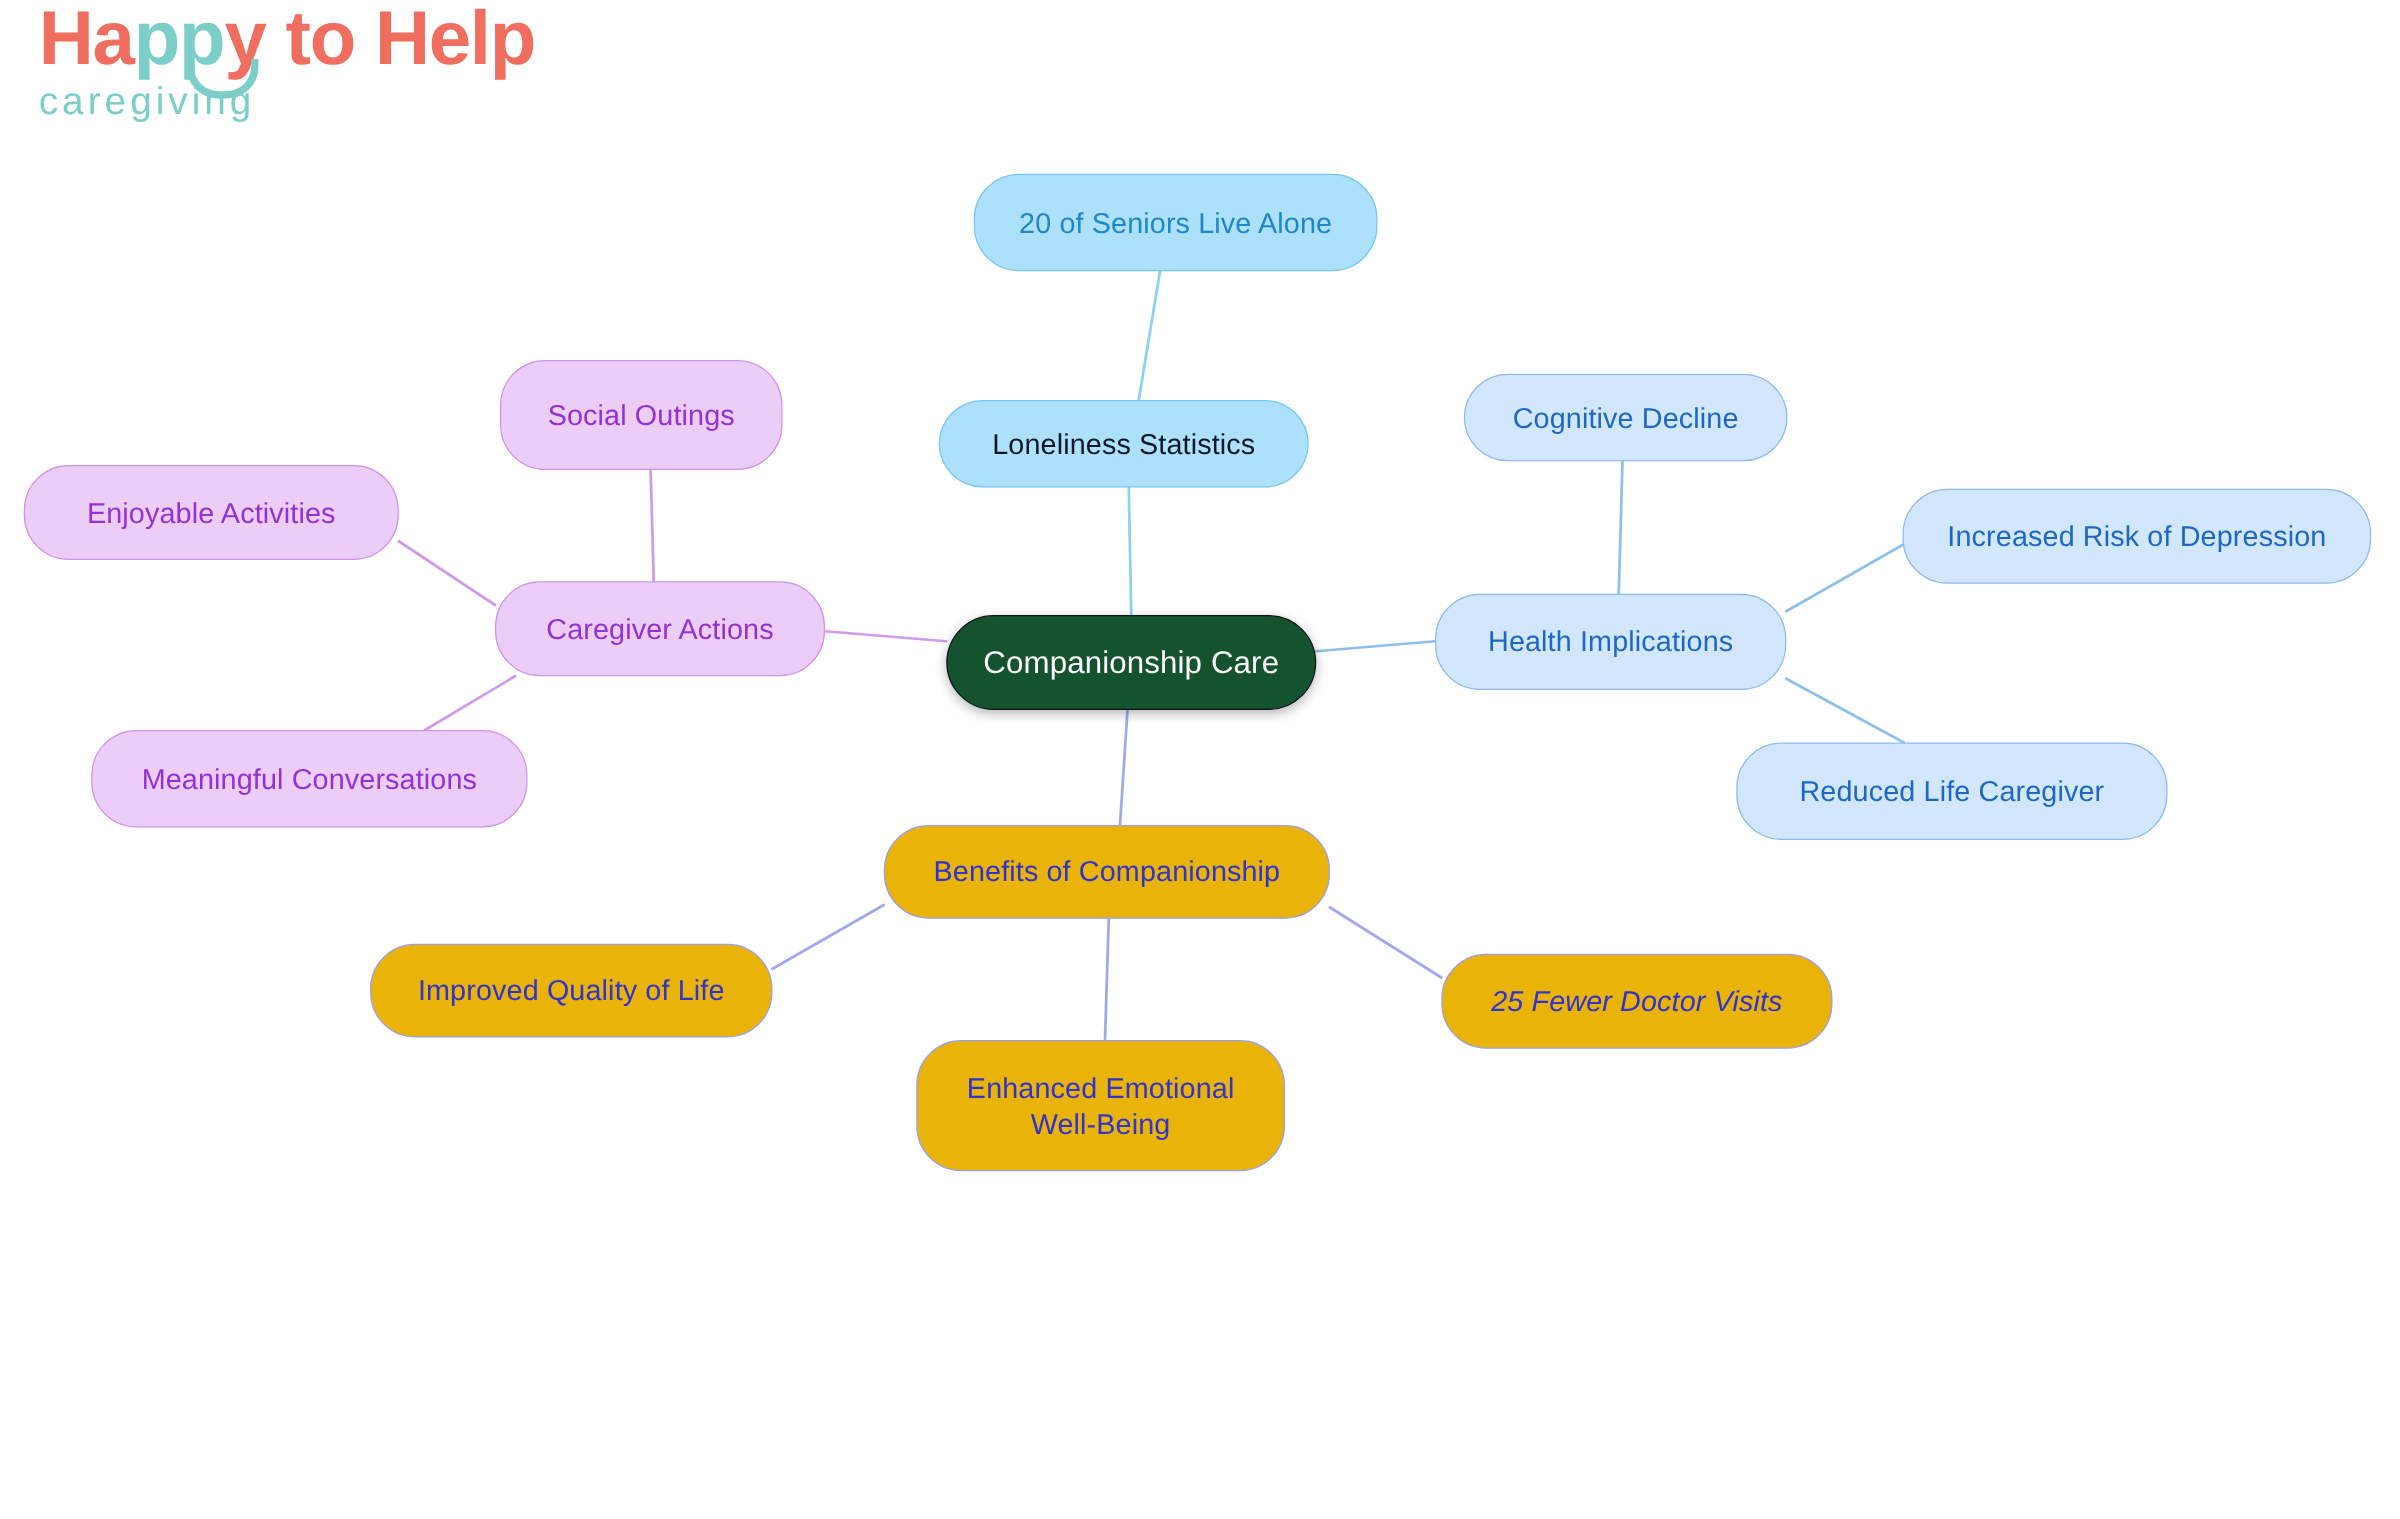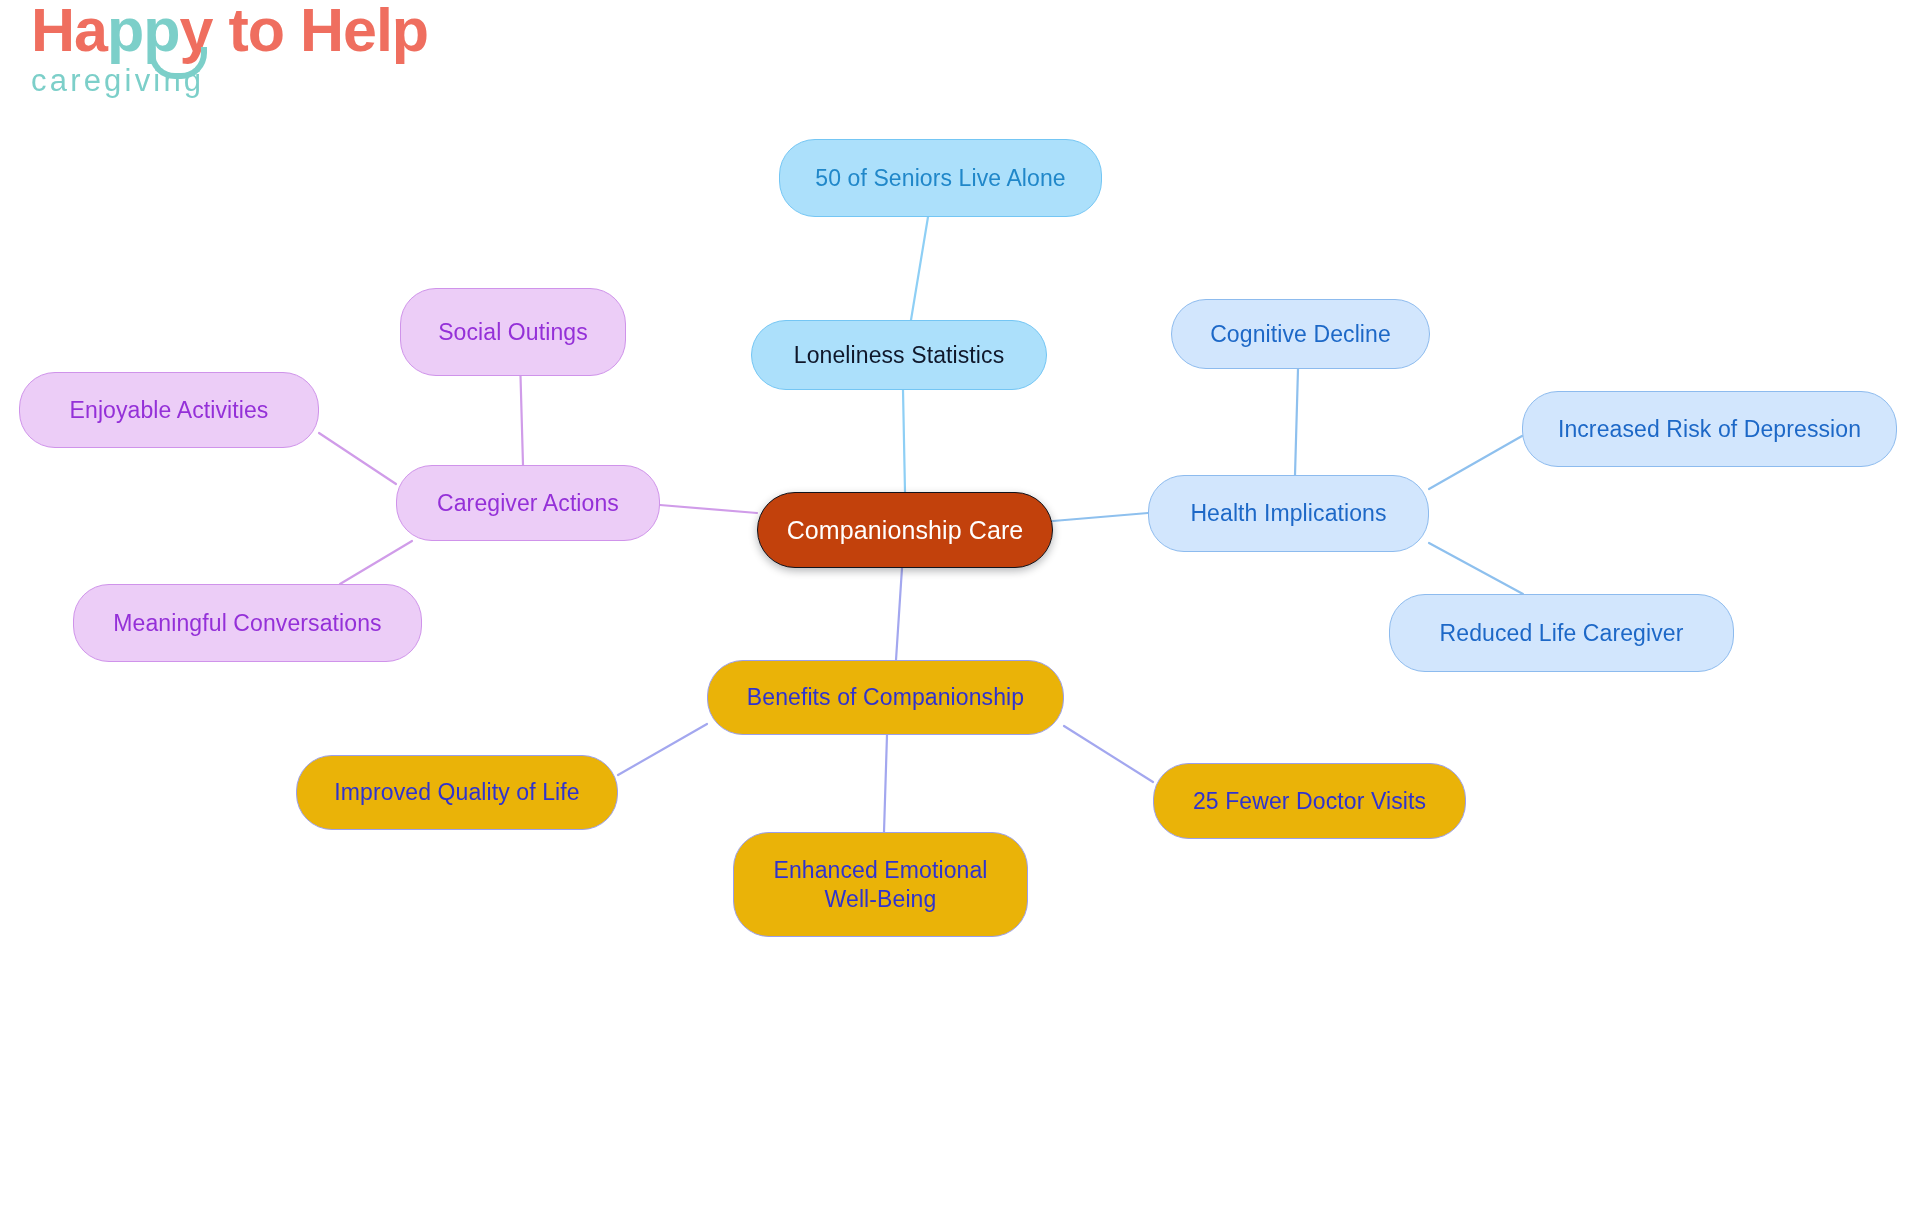--- a/index.html
+++ b/index.html
@@ -36,21 +36,21 @@
     border-radius: 36px;
     border: 1.6px solid transparent;
     line-height: 1.22;
     white-space: pre-line;
     letter-spacing: 0.1px;
     z-index: 3;
   }
 
   
   .node.root {
-    background: #c2410c;
+    background: #14532d;
     border-color: #10131c;
     color: #ffffff;
     font-size: 25px;
     border-radius: 40px;
     box-shadow: 0 3px 9px rgba(10,12,20,0.30);
   }
 
   
   .node.sky {           
     background: #ace0fb;
@@ -139,30 +139,30 @@
       <path d="M 1064 726 L 1153 782" stroke="#a3a7ef" stroke-width="2.2" fill="none" stroke-linecap="round"></path>
       <path d="M 757 513 L 660 505" stroke="#d09ce9" stroke-width="2.2" fill="none" stroke-linecap="round"></path>
       <path d="M 523 465 L 520 358" stroke="#d09ce9" stroke-width="2.2" fill="none" stroke-linecap="round"></path>
       <path d="M 396 484 L 319 433" stroke="#d09ce9" stroke-width="2.2" fill="none" stroke-linecap="round"></path>
       <path d="M 412 541 L 340 584" stroke="#d09ce9" stroke-width="2.2" fill="none" stroke-linecap="round"></path>
     </svg>
 
   <div id="nodes">
       <div class="node root" style="left: 757px; top: 492px; width: 296px; height: 76px;"><span>Companionship Care</span></div>
       <div class="node sky" style="left: 751px; top: 320px; width: 296px; height: 70px;"><span>Loneliness Statistics</span></div>
-      <div class="node sky-leaf" style="left: 779px; top: 139px; width: 323px; height: 78px;"><span>50 of Seniors Live Alone</span></div>
+      <div class="node sky-leaf" style="left: 779px; top: 139px; width: 323px; height: 78px;"><span>20 of Seniors Live Alone</span></div>
       <div class="node blue" style="left: 1148px; top: 475px; width: 281px; height: 77px;"><span>Health Implications</span></div>
       <div class="node blue" style="left: 1171px; top: 299px; width: 259px; height: 70px;"><span>Cognitive Decline</span></div>
       <div class="node blue" style="left: 1522px; top: 391px; width: 375px; height: 76px;"><span>Increased Risk of Depression</span></div>
       <div class="node blue" style="left: 1389px; top: 594px; width: 345px; height: 78px;"><span>Reduced Life Caregiver</span></div>
       <div class="node indigo" style="left: 707px; top: 660px; width: 357px; height: 75px;"><span>Benefits of Companionship</span></div>
       <div class="node indigo" style="left: 296px; top: 755px; width: 322px; height: 75px;"><span>Improved Quality of Life</span></div>
       <div class="node indigo" style="left: 733px; top: 832px; width: 295px; height: 105px;"><span>Enhanced Emotional
 Well-Being</span></div>
-      <div class="node indigo" style="left: 1153px; top: 763px; width: 313px; height: 76px;"><span>25 Fewer Doctor Visits</span></div>
+      <div class="node indigo" style="left: 1153px; top: 763px; width: 313px; height: 76px; font-style: italic;"><span>25 Fewer Doctor Visits</span></div>
       <div class="node violet" style="left: 396px; top: 465px; width: 264px; height: 76px;"><span>Caregiver Actions</span></div>
       <div class="node violet" style="left: 400px; top: 288px; width: 226px; height: 88px;"><span>Social Outings</span></div>
       <div class="node violet" style="left: 19px; top: 372px; width: 300px; height: 76px;"><span>Enjoyable Activities</span></div>
       <div class="node violet" style="left: 73px; top: 584px; width: 349px; height: 78px;"><span>Meaningful Conversations</span></div>
     </div>
 
   <div id="logo">
     <div class="logo-wordmark">
       <span class="logo-coral">Ha</span><span class="logo-teal">pp</span><span class="logo-coral">y to Help</span>
       <span class="logo-smile"></span>

